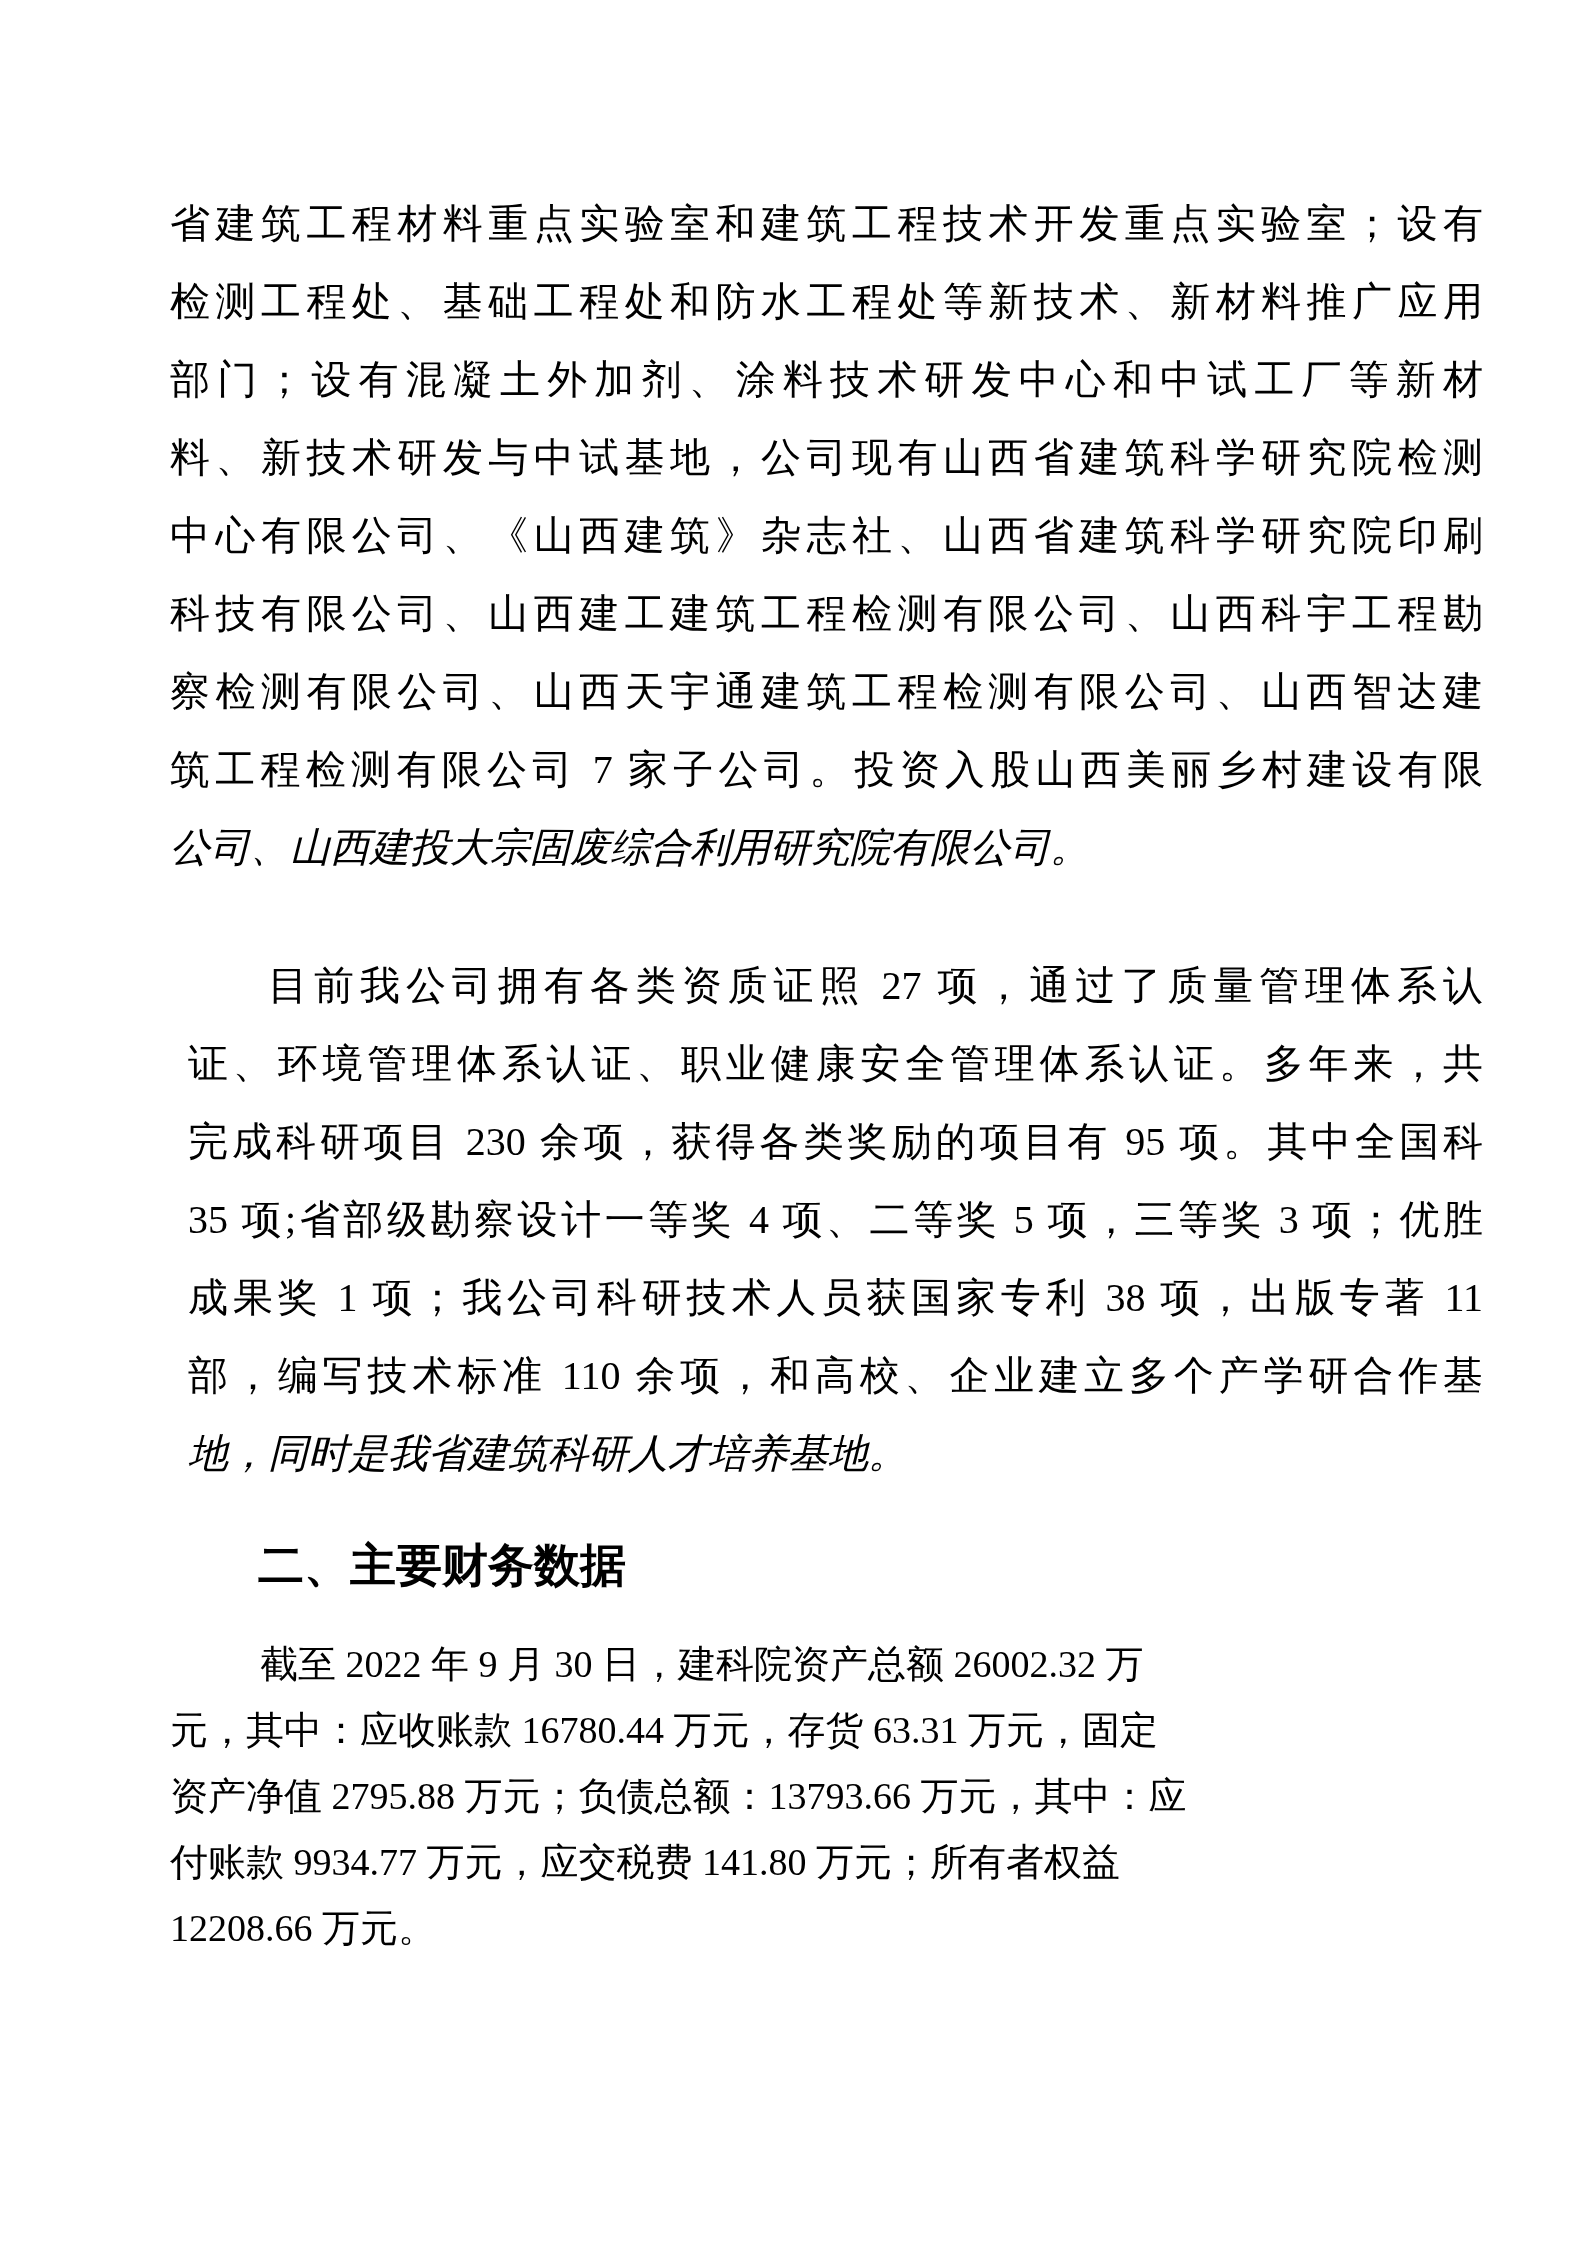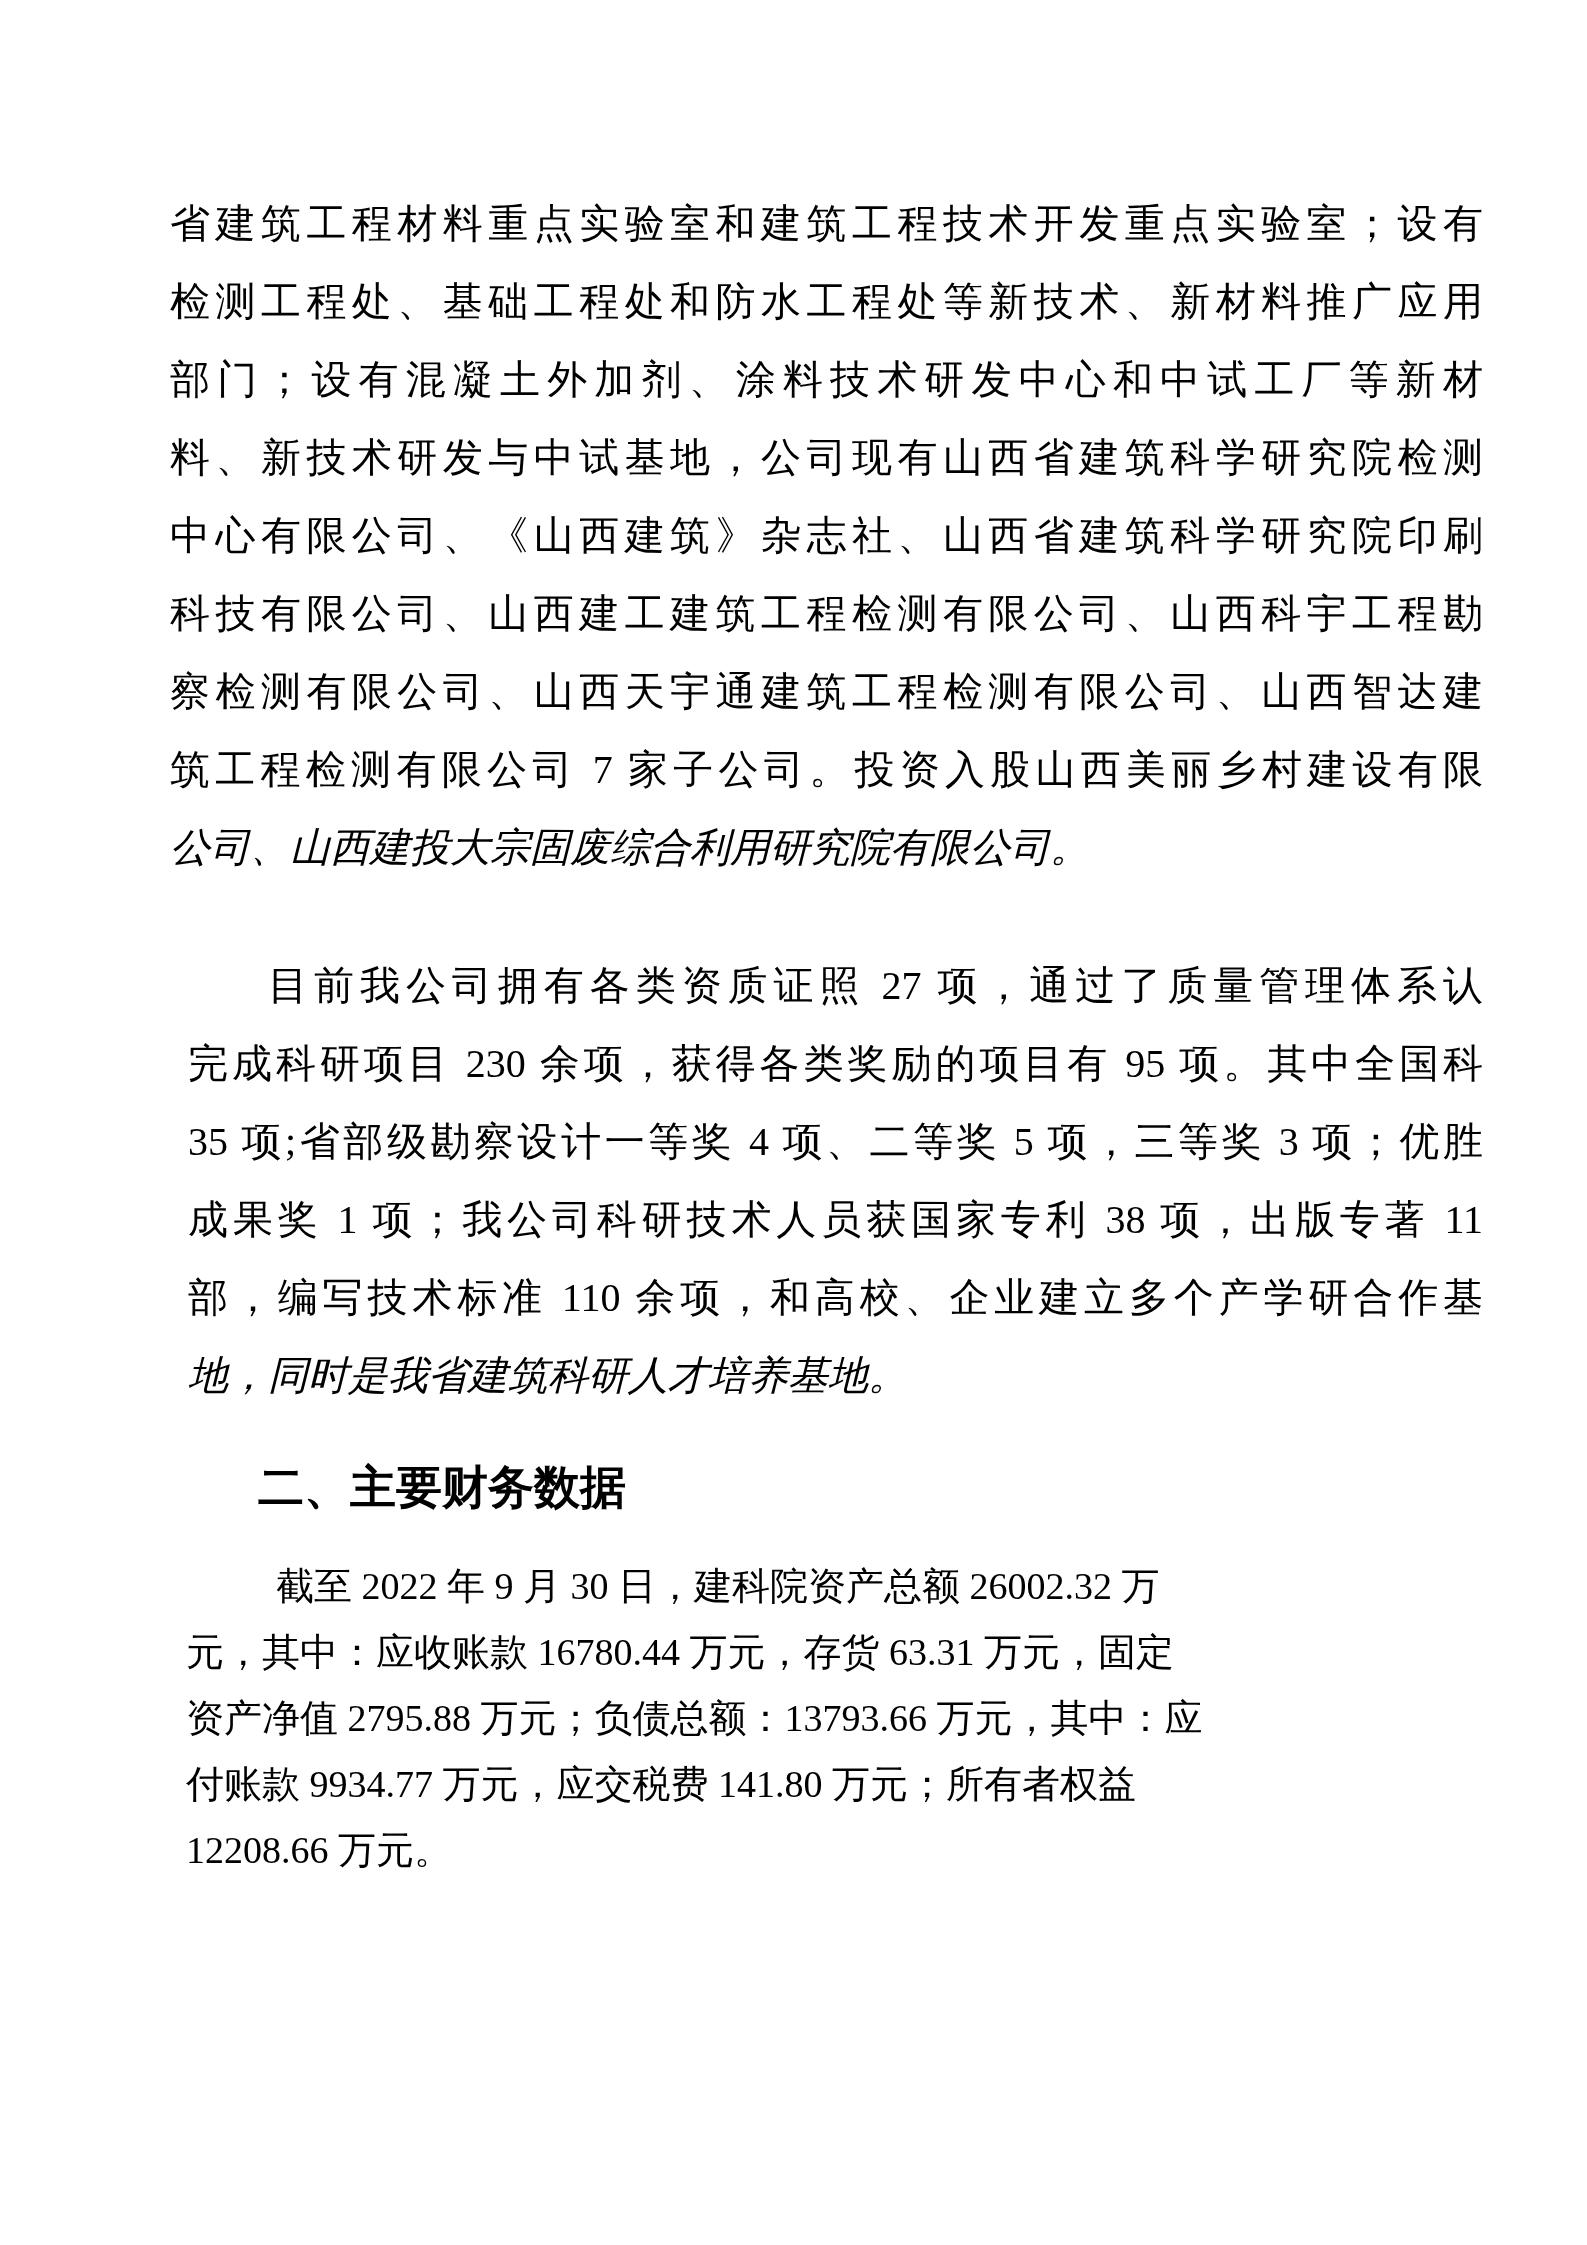--- a/index.html
+++ b/index.html
@@ -46,21 +46,20 @@
     font-family: "Liberation Sans", "DejaVu Sans", sans-serif;
     font-weight: bold;
     font-size: 46px;
     line-height: 80px;
     height: 80px;
     color: #000000;
     white-space: nowrap;
   }
   .finance {
     margin-top: 26px;
-    margin-left: 16px;
   }
   .fin-line {
     font-family: "Liberation Serif", "DejaVu Serif", serif;
     font-size: 38px;
     line-height: 66px;
     height: 66px;
     color: #000000;
     white-space: nowrap;
     text-align: left;
   }
@@ -81,20 +80,21 @@
       <div class="line just">料、新技术研发与中试基地，公司现有山西省建筑科学研究院检测</div>
       <div class="line just">中心有限公司、《山西建筑》杂志社、山西省建筑科学研究院印刷</div>
       <div class="line just">科技有限公司、山西建工建筑工程检测有限公司、山西科宇工程勘</div>
       <div class="line just">察检测有限公司、山西天宇通建筑工程检测有限公司、山西智达建</div>
       <div class="line just">筑工程检测有限公司 7 家子公司。投资入股山西美丽乡村建设有限</div>
       <div class="line last-line">公司、山西建投大宗固废综合利用研究院有限公司。</div>
     </div>
 
     <div class="paragraph para-2">
       <div class="line just indent-first">目前我公司拥有各类资质证照 27 项，通过了质量管理体系认</div>
+      <div class="line just">证、环境管理体系认证、职业健康安全管理体系认证。多年来，共</div>
       <div class="line just">完成科研项目 230 余项，获得各类奖励的项目有 95 项。其中全国科</div>
       <div class="line just">35 项;省部级勘察设计一等奖 4 项、二等奖 5 项，三等奖 3 项；优胜</div>
       <div class="line just">成果奖 1 项；我公司科研技术人员获国家专利 38 项，出版专著 11</div>
       <div class="line just">部，编写技术标准 110 余项，和高校、企业建立多个产学研合作基</div>
       <div class="line last-line">地，同时是我省建筑科研人才培养基地。</div>
     </div>
 
     <div class="section-heading">二、主要财务数据</div>
 
     <div class="paragraph finance">

